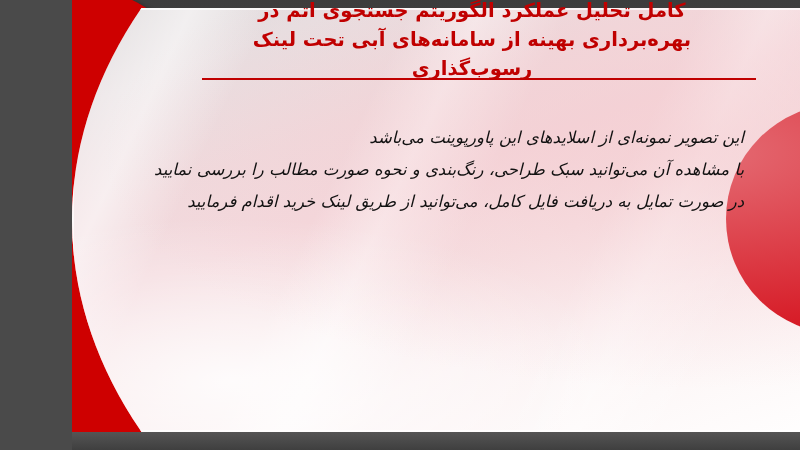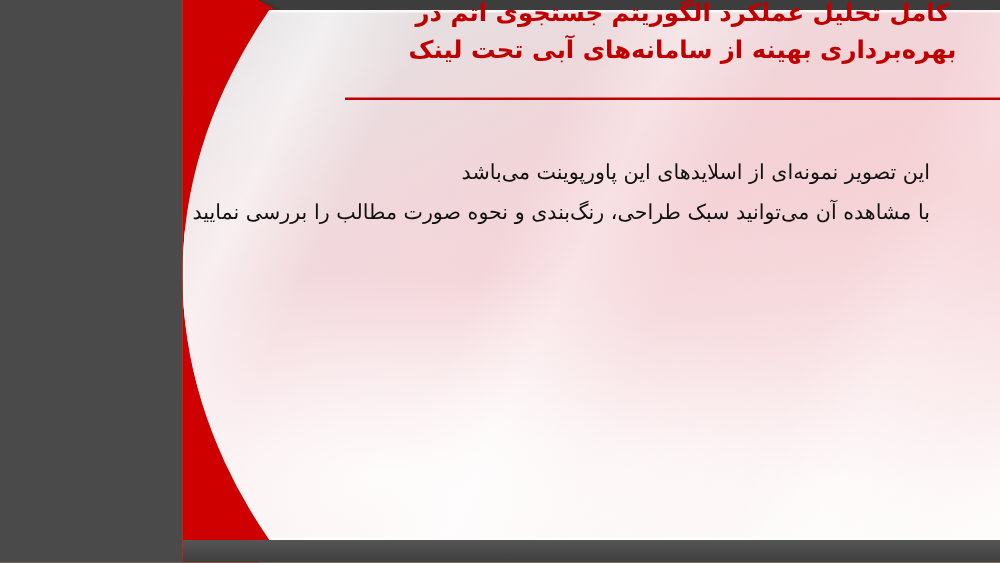--- a/index.html
+++ b/index.html
@@ -11,24 +11,24 @@
   body {
     width: 800px;
     height: 450px;
     overflow: hidden;
     font-family: "DejaVu Sans", "Liberation Sans", sans-serif;
   }
 
   
   .slide {
     position: relative;
-    width: 654px;
+    width: 728px;
     height: 450px;
     overflow: hidden;
-    background: #fdba74;
+    background: #bef264;
   }
 
   
   .matte {
     position: absolute;
     inset: 0;
     background: linear-gradient(180deg, #3d3d3d 0%, #4e4e4e 50%, #454545 100%);
   }
 
   
@@ -154,20 +154,21 @@
 
   
   .body-area {
     position: absolute;
     right: 56px;
     top: 122px;
     width: 640px;
     text-align: right;
     direction: rtl;
     z-index: 6;
+    font-style: italic;
   }
   .body-line {
     color: #111111;
     font-size: 16.5px;
     line-height: 32px;
     font-weight: normal;
     white-space: nowrap;
   }
 
   
@@ -194,23 +195,25 @@
     <div class="right-circle"></div>
   </div>
   <div class="panel-edge"></div>
 
   <div class="title-rule"></div>
 
   <div class="title-area">
     <h1 class="title">
       <div class="title-line-1">کامل تحلیل عملکرد الگوریتم جستجوی اتم در</div>
       <div>بهره‌برداری بهینه از سامانه‌های آبی تحت لینک</div>
+      <div>رسوب‌گذاری</div>
     </h1>
   </div>
 
   <div class="body-area">
     <div class="body-line">این تصویر نمونه‌ای از اسلایدهای این پاورپوینت می‌باشد</div>
     <div class="body-line">با مشاهده آن می‌توانید سبک طراحی، رنگ‌بندی و نحوه صورت مطالب را بررسی نمایید</div>
+    <div class="body-line">در صورت تمایل به دریافت فایل کامل، می‌توانید از طریق لینک خرید اقدام فرمایید</div>
   </div>
 
   <div class="bottom-bevel"></div>
 
 </div>
 
 </body></html>

